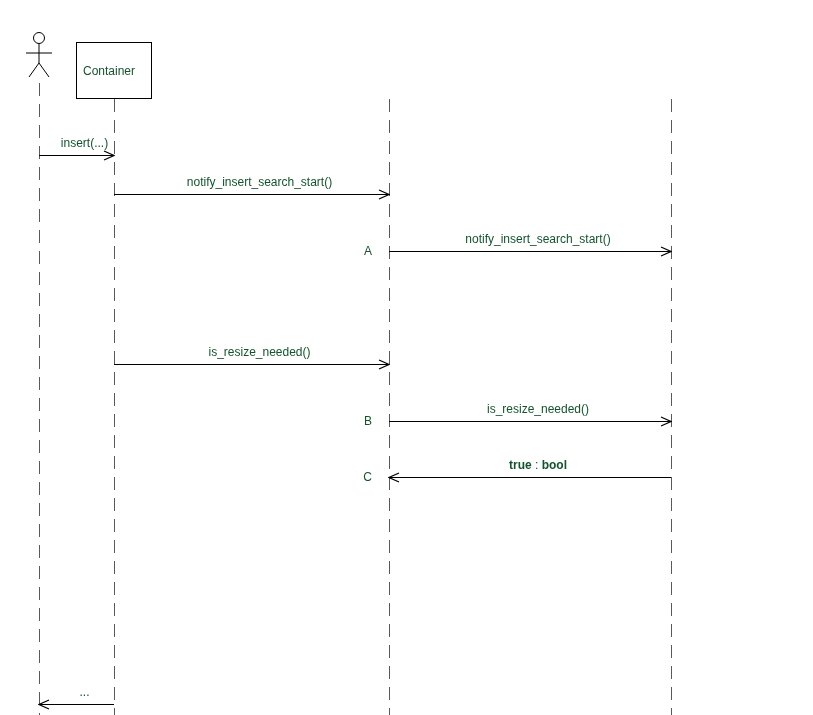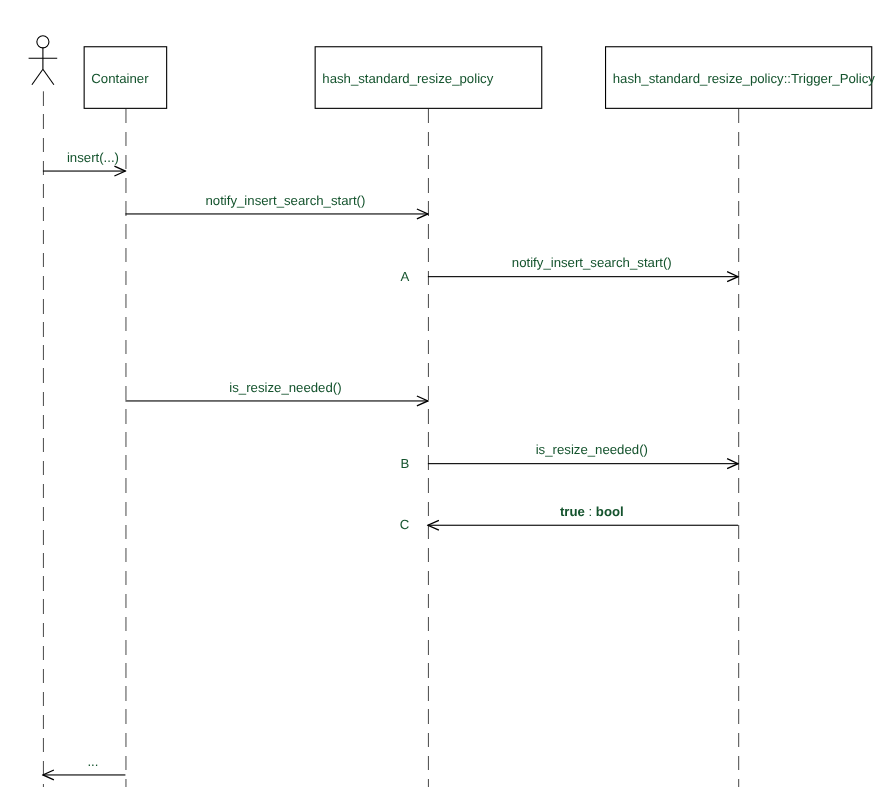--- a/index.html
+++ b/index.html
@@ -71,26 +71,20 @@
     <circle cx="16" cy="7" r="5.5" fill="none" stroke="#000" stroke-width="1"></circle>
     <line x1="16" y1="12.5" x2="16" y2="32" stroke="#000" stroke-width="1"></line>
     <line x1="3" y1="22" x2="29" y2="22" stroke="#000" stroke-width="1"></line>
     <line x1="16" y1="32" x2="6" y2="46" stroke="#000" stroke-width="1"></line>
     <line x1="16" y1="32" x2="26" y2="46" stroke="#000" stroke-width="1"></line>
   </svg>
 
   <div class="pbox" style="left:76px; top:15px; width:76px; height:57px;">
     <span class="pbox-label">Container</span>
   </div>
-  <div class="pbox" style="left:286px; top:15px; width:207px; height:57px;">
-    <span class="pbox-label">hash_standard_resize_policy</span>
-  </div>
-  <div class="pbox" style="left:550px; top:15px; width:243px; height:57px;">
-    <span class="pbox-label">hash_standard_resize_policy::Trigger_Policy</span>
-  </div>
 
   <div class="lifeline" style="left:39px; top:56px; height:634px;"></div>
   <div class="lifeline" style="left:114px; top:72px; height:618px;"></div>
   <div class="lifeline" style="left:389px; top:72px; height:618px;"></div>
   <div class="lifeline" style="left:671px; top:72px; height:618px;"></div>
 
   <div class="msg" style="left:39px; top:128px; width:75px;">
     <div class="msg-label">insert(...)</div>
     <div class="msg-line"></div>
     <svg class="head right" viewBox="0 0 13 11">

